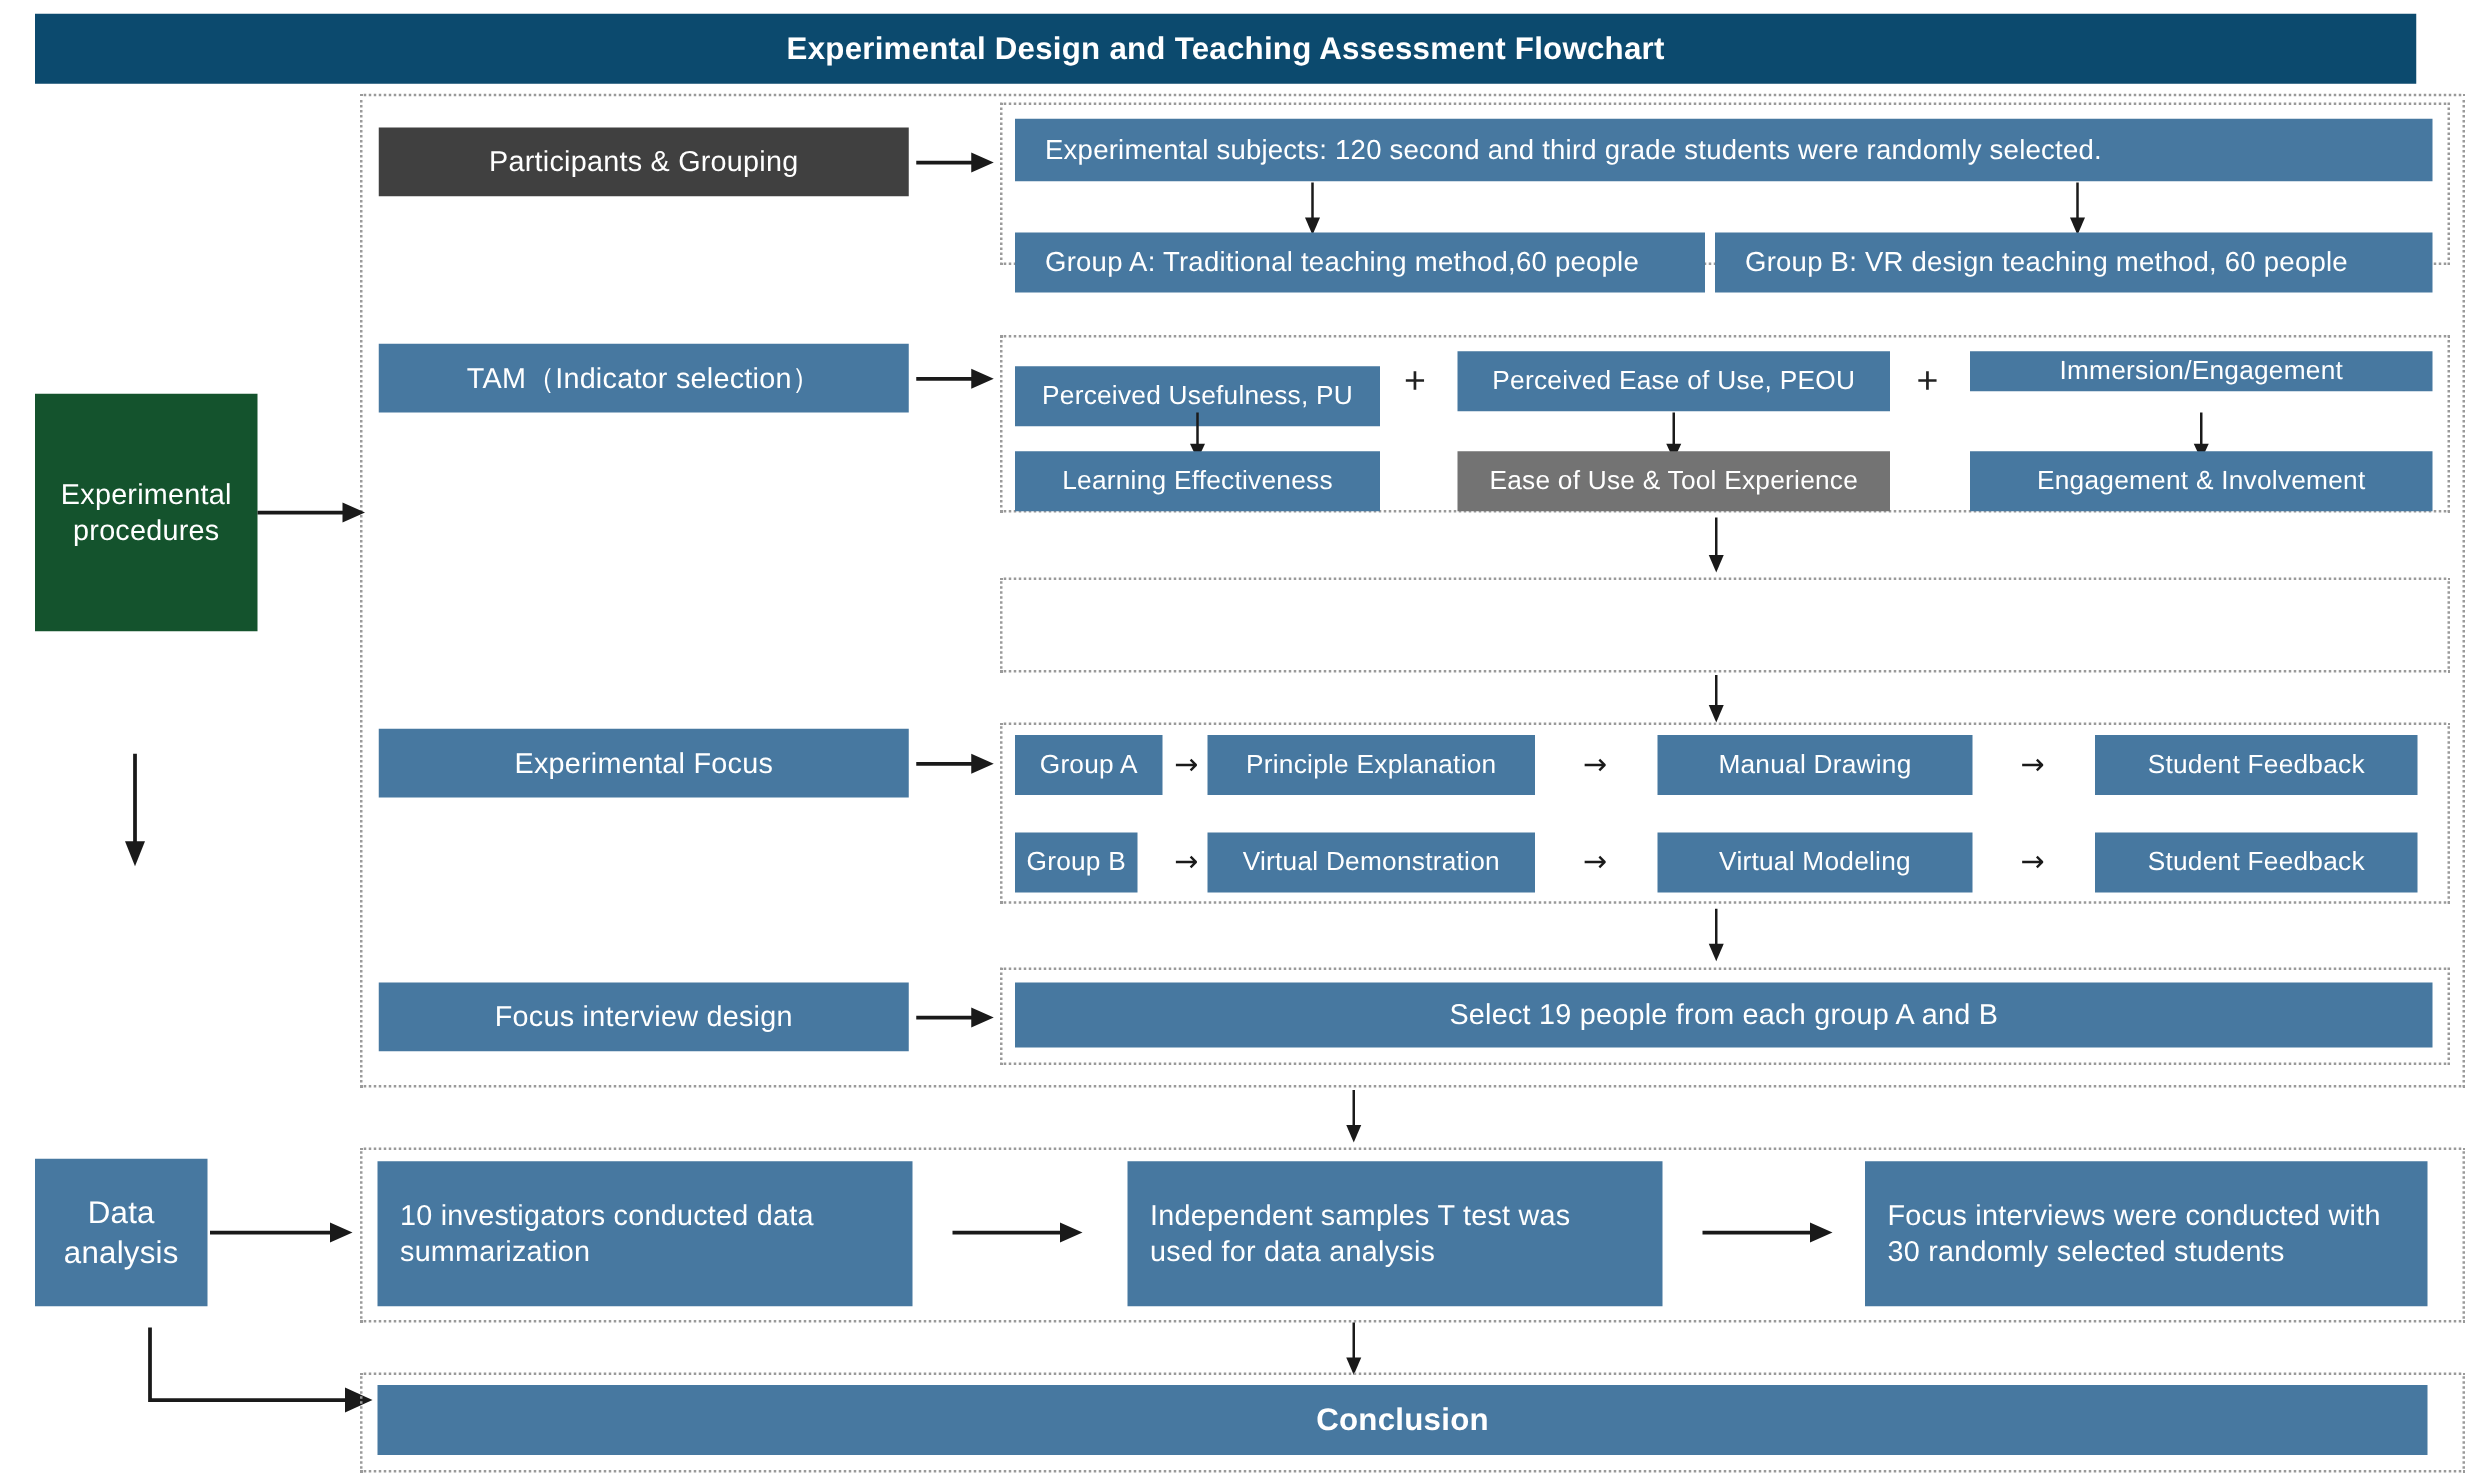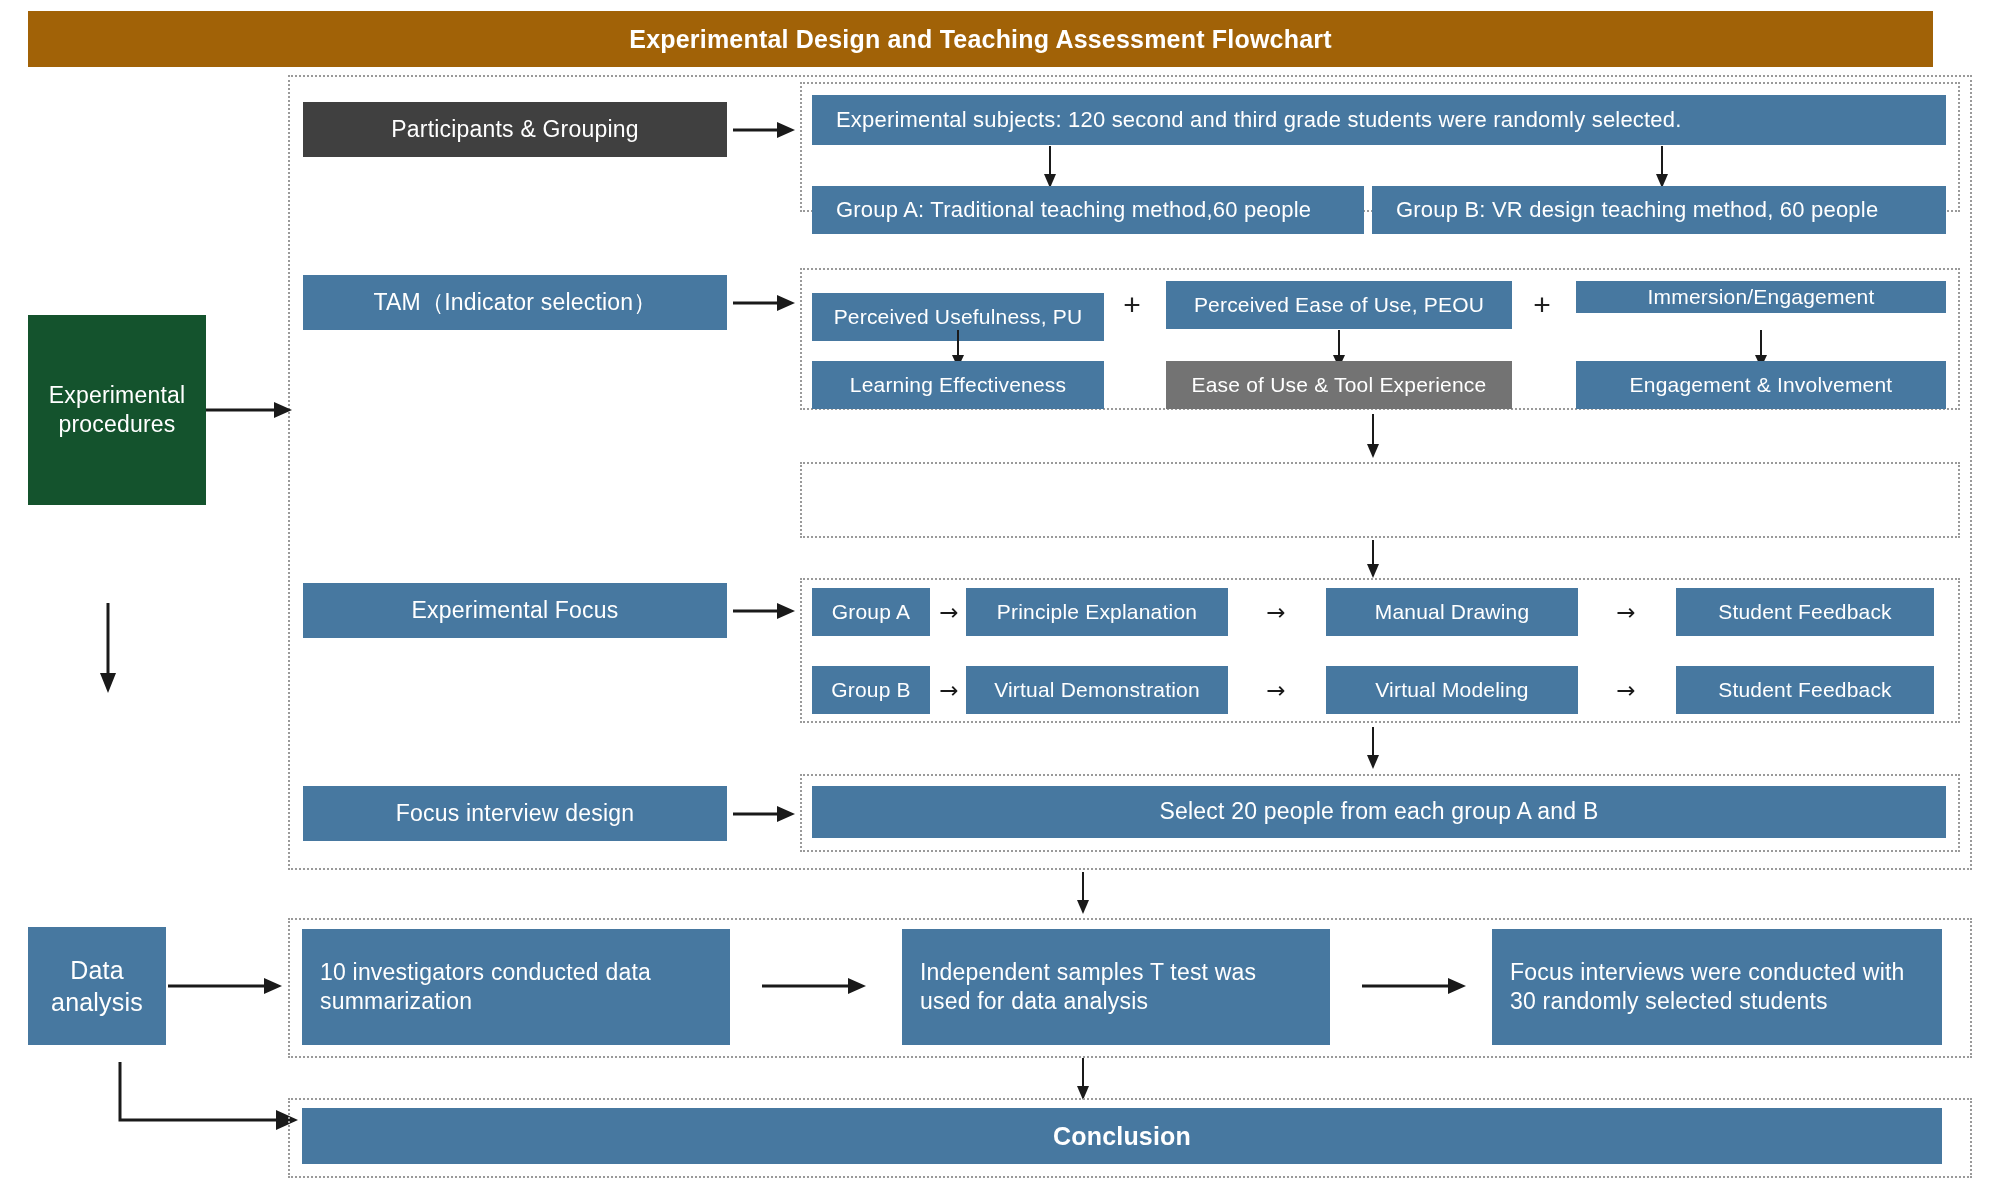--- a/index.html
+++ b/index.html
@@ -61,21 +61,21 @@
     justify-content: center;
     font-family: "DejaVu Sans", sans-serif;
   }
   svg { display: block; overflow: visible; }
 </style>
 </head>
 <body>
 
 <div id="root">
 
-  <div class="bluebox" style="left: 28px; top: 11px; width: 1905px; height: 56px; font-size: 25px; font-weight: 600; background: #a16207;">Experimental Design and Teaching Assessment Flowchart</div>
+  <div class="bluebox" style="left: 28px; top: 11px; width: 1905px; height: 56px; font-size: 25px; font-weight: 600; background: #0c4a6e;">Experimental Design and Teaching Assessment Flowchart</div>
 
   <div class="dotted" style="left: 288px; top: 75px; width: 1684px; height: 795px; border-color: rgb(154, 154, 154);"></div>
 
   <div class="dotted" style="left: 800px; top: 82px; width: 1160px; height: 130px; border-color: rgb(154, 154, 154);"></div>
 
   <div class="dotted" style="left: 800px; top: 268px; width: 1160px; height: 142px; border-color: rgb(154, 154, 154);"></div>
 
   <div class="dotted" style="left: 800px; top: 462px; width: 1160px; height: 76px; border-color: rgb(154, 154, 154);"></div>
 
   <div class="dotted" style="left: 800px; top: 578px; width: 1160px; height: 145px; border-color: rgb(154, 154, 154);"></div>
@@ -190,21 +190,21 @@
   </div>
 
   <div class="bluebox" style="left: 812px; top: 588px; width: 118px; height: 48px; font-size: 21px; background: rgb(71, 120, 160);">Group A</div>
   <div class="smallarrow" style="left:933px; top:597px; width:32px; height:30px; font-size:23px;">→</div>
   <div class="bluebox" style="left: 966px; top: 588px; width: 262px; height: 48px; font-size: 21px; background: rgb(71, 120, 160);">Principle Explanation</div>
   <div class="smallarrow" style="left:1260px; top:597px; width:32px; height:30px; font-size:23px;">→</div>
   <div class="bluebox" style="left: 1326px; top: 588px; width: 252px; height: 48px; font-size: 21px; background: rgb(71, 120, 160);">Manual Drawing</div>
   <div class="smallarrow" style="left:1610px; top:597px; width:32px; height:30px; font-size:23px;">→</div>
   <div class="bluebox" style="left: 1676px; top: 588px; width: 258px; height: 48px; font-size: 21px; background: rgb(71, 120, 160);">Student Feedback</div>
 
-  <div class="bluebox" style="left: 812px; top: 666px; width: 118px; height: 48px; font-size: 21px; background: rgb(71, 120, 160);">Group B</div>
+  <div class="bluebox" style="left: 812px; top: 666px; width: 98px; height: 48px; font-size: 21px; background: rgb(71, 120, 160);">Group B</div>
   <div class="smallarrow" style="left:933px; top:675px; width:32px; height:30px; font-size:23px;">→</div>
   <div class="bluebox" style="left: 966px; top: 666px; width: 262px; height: 48px; font-size: 21px; background: rgb(71, 120, 160);">Virtual Demonstration</div>
   <div class="smallarrow" style="left:1260px; top:675px; width:32px; height:30px; font-size:23px;">→</div>
   <div class="bluebox" style="left: 1326px; top: 666px; width: 252px; height: 48px; font-size: 21px; background: rgb(71, 120, 160);">Virtual Modeling</div>
   <div class="smallarrow" style="left:1610px; top:675px; width:32px; height:30px; font-size:23px;">→</div>
   <div class="bluebox" style="left: 1676px; top: 666px; width: 258px; height: 48px; font-size: 21px; background: rgb(71, 120, 160);">Student Feedback</div>
 
   <div class="arrow-v" style="left:1363px; top:727px; width:20px; height:42px;">
     <svg width="20" height="42" viewBox="0 0 20 42">
       <line x1="10" y1="0" x2="10" y2="31" stroke="#1a1a1a" stroke-width="2"></line>
@@ -214,21 +214,21 @@
 
   <div class="bluebox" style="left: 303px; top: 786px; width: 424px; height: 55px; font-size: 23px; background: rgb(71, 120, 160);">Focus interview design</div>
 
   <div class="arrow-h" style="left:733px; top:802px; width:62px; height:24px;">
     <svg width="62" height="24" viewBox="0 0 62 24">
       <line x1="0" y1="12" x2="48" y2="12" stroke="#1a1a1a" stroke-width="3"></line>
       <polygon points="62,12 44,4 44,20" fill="#1a1a1a"></polygon>
     </svg>
   </div>
 
-  <div class="bluebox" style="left: 812px; top: 786px; width: 1134px; height: 52px; font-size: 23px; background: rgb(71, 120, 160);">Select 20 people from each group A and B</div>
+  <div class="bluebox" style="left: 812px; top: 786px; width: 1134px; height: 52px; font-size: 23px; background: rgb(71, 120, 160);">Select 19 people from each group A and B</div>
 
   <div class="arrow-v" style="left:1073px; top:872px; width:20px; height:42px;">
     <svg width="20" height="42" viewBox="0 0 20 42">
       <line x1="10" y1="0" x2="10" y2="31" stroke="#1a1a1a" stroke-width="2"></line>
       <polygon points="10,42 4,28 16,28" fill="#1a1a1a"></polygon>
     </svg>
   </div>
 
   <div class="dotted" style="left: 288px; top: 918px; width: 1684px; height: 140px; border-color: rgb(154, 154, 154);"></div>
 

